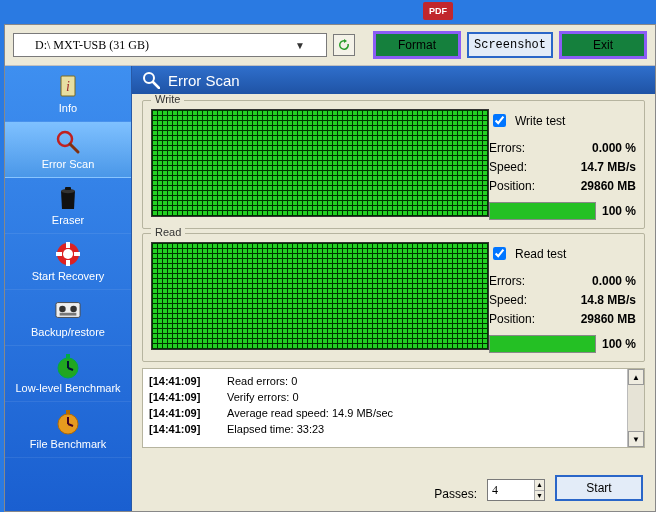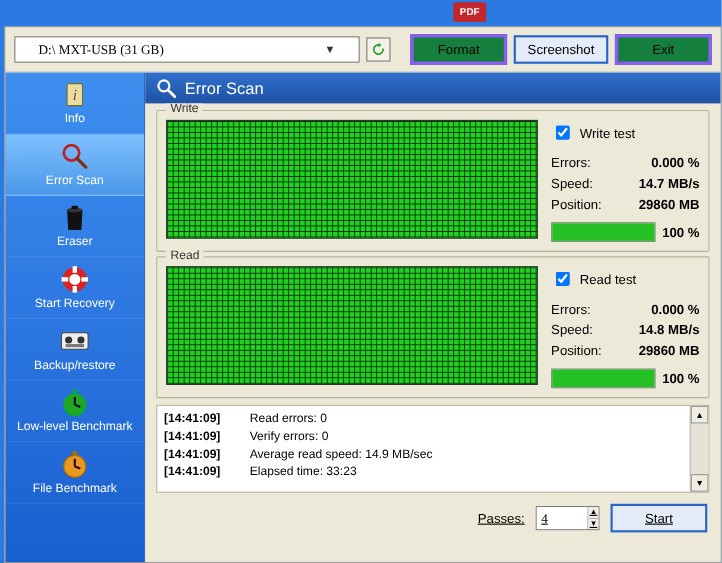--- a/index.html
+++ b/index.html
@@ -1,18 +1,18 @@
 <!DOCTYPE html>
 <html><head>
 <meta charset="utf-8">
 <style>
   html, body { margin:0; padding:0; font-family: Tahoma, "Segoe UI", sans-serif; font-size:12px; color:#000; }
   body { background:#2a7ae2; width:656px; height:512px; overflow:hidden; position:relative; }
   
-  .desktop-pdf { position:absolute; top:2px; left:412px; width:30px; height:18px; background:#C1272D; color:#fff; font-size:9px; font-weight:bold; display:flex; align-items:center; justify-content:center; border-radius:2px; }
+  .desktop-pdf { position:absolute; top:2px; left:423px; width:30px; height:18px; background:#C1272D; color:#fff; font-size:9px; font-weight:bold; display:flex; align-items:center; justify-content:center; border-radius:2px; }
   .app {
     position:absolute; left:4px; top:24px; right:0; bottom:0;
     background:#ece9d8; border:1px solid #888; display:flex; flex-direction:column;
   }
   .toolbar {
     display:flex; align-items:center; gap:6px; padding:6px 8px; background:#ece9d8;
     border-bottom:1px solid #c0c0c0;
   }
   .drive-select {
     width:270px; height:22px; background:#fff; border:1px solid #7a7a7a;
@@ -22,21 +22,21 @@
   .drive-select .chev { font-size:10px; color:#333; }
   .refresh-btn {
     width:20px; height:20px; border:1px solid #7a7a7a; background:#f4f2e8; display:flex;
     align-items:center; justify-content:center; cursor:pointer;
   }
   .tb-spacer { flex:1; }
   .tb-btn {
     width:82px; height:22px; border:3px solid #8b5cf6; background:#15803d;
     display:flex; align-items:center; justify-content:center; cursor:pointer;
   }
-  .tb-btn.active { border:2px solid #2a66c8; background:#e3ecf8; }
+  .tb-btn.active { border:2px solid #2a66c8; background:#e3ecf8;font-family:Liberation Mono, monospace; }
   .main { flex:1; display:flex; min-height:0; }
   .sidebar {
     width:126px; background:linear-gradient(#3e8ff0,#1a5fd0); display:flex; flex-direction:column;
     border-right:1px solid #2859a6;
   }
   .side-item {
     height:55px; display:flex; flex-direction:column; align-items:center; justify-content:center;
     color:#fff; gap:3px; cursor:pointer; border-bottom:1px solid rgba(255,255,255,0.08);
   }
   .side-item.selected { background:linear-gradient(#7fc1ff,#4a97e8); }
@@ -48,21 +48,21 @@
     gap:8px; padding:3px 10px; height:22px; font-size:15px;
   }
   .panels { flex:1; overflow:hidden; padding:6px 10px 0 10px; display:flex; flex-direction:column; gap:4px; min-height:0; }
   .group {
     border:1px solid #b6b49f; border-radius:2px; padding:8px 8px 8px 8px; position:relative;
     background:#ece9d8;
   }
   .group-title {
     position:absolute; top:-8px; left:8px; background:#ece9d8; padding:0 4px; font-size:11px; color:#333;
   }
-  .group-body { display:flex; gap:12px; align-items:flex-start; }
+  .group-body { display:flex; align-items:flex-start; }
   .grid {
     width:336px; height:106px; background:#003300;
     background-image:
       linear-gradient(#003300 1px, transparent 1px),
       linear-gradient(90deg, #003300 1px, transparent 1px);
     background-size:5px 5px;
     background-color:#22d022;
     border:1px solid #333;
   }
   .readout { flex:1; display:flex; flex-direction:column; gap:5px; padding-top:2px; }
@@ -75,21 +75,21 @@
   .pbar .fill { position:absolute; left:0; top:0; bottom:0; background:#24c024; }
   .log-wrap { display:flex; border:1px solid #b6b49f; background:#fff; height:78px; margin-top:2px; }
   .log {
     flex:1; font-size:11px; padding:4px 6px; overflow:hidden;
   }
   .log-line { display:flex; gap:18px; line-height:16px; white-space:nowrap; }
   .log-line .ts { width:60px;font-weight:bold; }
   .vscroll { width:16px; background:#e6e3d6; border-left:1px solid #bbb; display:flex; flex-direction:column; justify-content:space-between; align-items:center; }
   .vscroll .arrow { width:14px; height:14px; border:1px solid #999; background:#efece0; font-size:8px; display:flex; align-items:center; justify-content:center; cursor:pointer; }
   .footer {
-    display:flex; align-items:center; justify-content:flex-end; gap:10px; padding:6px 12px 27px;text-decoration:underline;
+    display:flex; align-items:flex-end; justify-content:flex-end; gap:10px; padding:6px 12px 10px;
   }
   .num-input {
     width:56px; height:20px; border:1px solid #7a7a7a; background:#fff; display:flex;
   }
   .num-input input { border:0; width:38px; font:12px Tahoma; padding:0 4px; outline:none; }
   .num-input .spin { width:16px; display:flex; flex-direction:column; border-left:1px solid #aaa; }
   .num-input .spin div { flex:1; display:flex; align-items:center; justify-content:center; font-size:7px; background:#efece0; cursor:pointer; }
   .num-input .spin div:first-child { border-bottom:1px solid #aaa; }
   .start-btn {
     width:84px; height:22px; border:2px solid #2a66c8; background:#e3ecf8;

